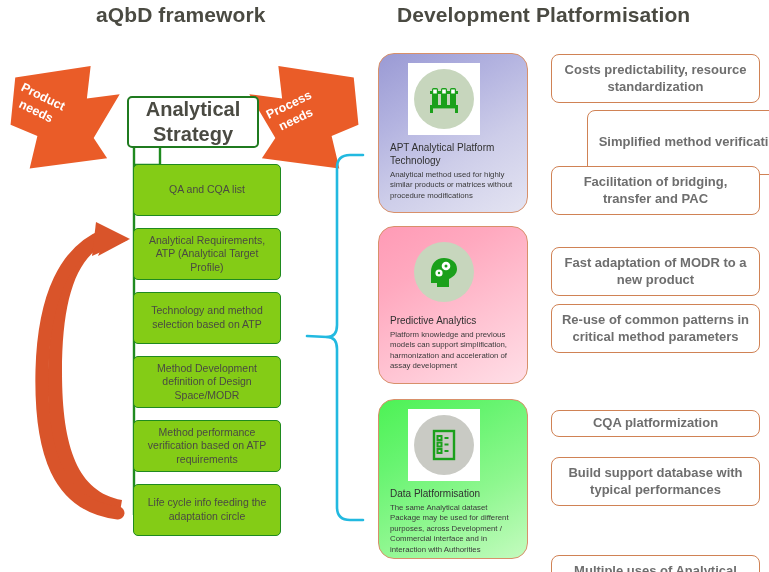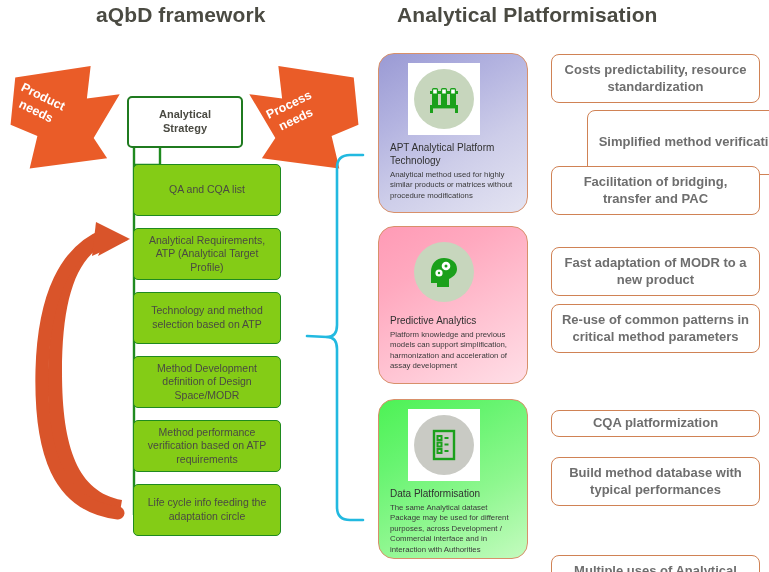--- a/index.html
+++ b/index.html
@@ -36,30 +36,30 @@
     left: 0; top: 0;
     width: 769px; height: 572px;
     pointer-events: none;
   }
 
   
   .strategy-box {
     position: absolute;
     left: 127px;
     top: 96px;
-    width: 116px;
+    width: 132px;
     height: 52px;
     border: 2px solid #1f7a1f;
     border-radius: 5px;
     background: #ffffff;
     display: flex;
     align-items: center;
     justify-content: center;
     text-align: center;
-    font-size: 11px;
+    font-size: 20px;
     font-weight: bold;
     color: #4a4a42;
     line-height: 1.25;
     box-sizing: border-box;
   }
 
   .step-box {
     position: absolute;
     left: 133px;
     width: 148px;
@@ -164,21 +164,21 @@
   }
   #label-product { left: 16px; top: 88px; transform: rotate(26deg); }
   #label-process { left: 268px; top: 96px; transform: rotate(-26deg); }
 </style>
 </head>
 <body>
 
 <div id="canvas">
 
   <div class="title" id="title-left">aQbD framework</div>
-  <div class="title" id="title-right">Analytical Platformisation</div>
+  <div class="title" id="title-right">Development Platformisation</div>
 
   <svg id="overlay" viewBox="0 0 769 572">
 
     <g>
       <polygon points="18,74 94,68 88,100 121,98 92,140 104,161 26,166 36,134 10,121" fill="#ea5c28" transform="rotate(-4 65 115)"></polygon>
     </g>
 
     <g>
       <polygon points="351,74 275,68 281,100 248,98 277,140 265,161 343,166 333,134 359,121" fill="#ea5c28" transform="rotate(4 304 115)"></polygon>
     </g>
@@ -314,16 +314,16 @@
   </div>
 
   <div class="outcome-box" style="top:54px;  height:49px;">Costs predictability, resource standardization</div>
   <div class="outcome-box" style="top:110px; height:65px;margin-left:36px;">Simplified method verification</div>
   <div class="outcome-box" style="top:166px; height:49px;">Facilitation of bridging, transfer and PAC</div>
 
   <div class="outcome-box" style="top:247px; height:49px;">Fast adaptation of MODR to a new product</div>
   <div class="outcome-box" style="top:304px; height:49px;">Re-use of common patterns in critical method parameters</div>
 
   <div class="outcome-box" style="top:410px; height:27px;">CQA platformization</div>
-  <div class="outcome-box" style="top:457px; height:49px;">Build method database with typical performances</div>
+  <div class="outcome-box" style="top:457px; height:49px;">Build support database with typical performances</div>
   <div class="outcome-box" style="top:511px; height:49px;margin-top:44px;">Multiple uses of Analytical Platform documentation</div>
 
 </div>
 
 </body></html>

